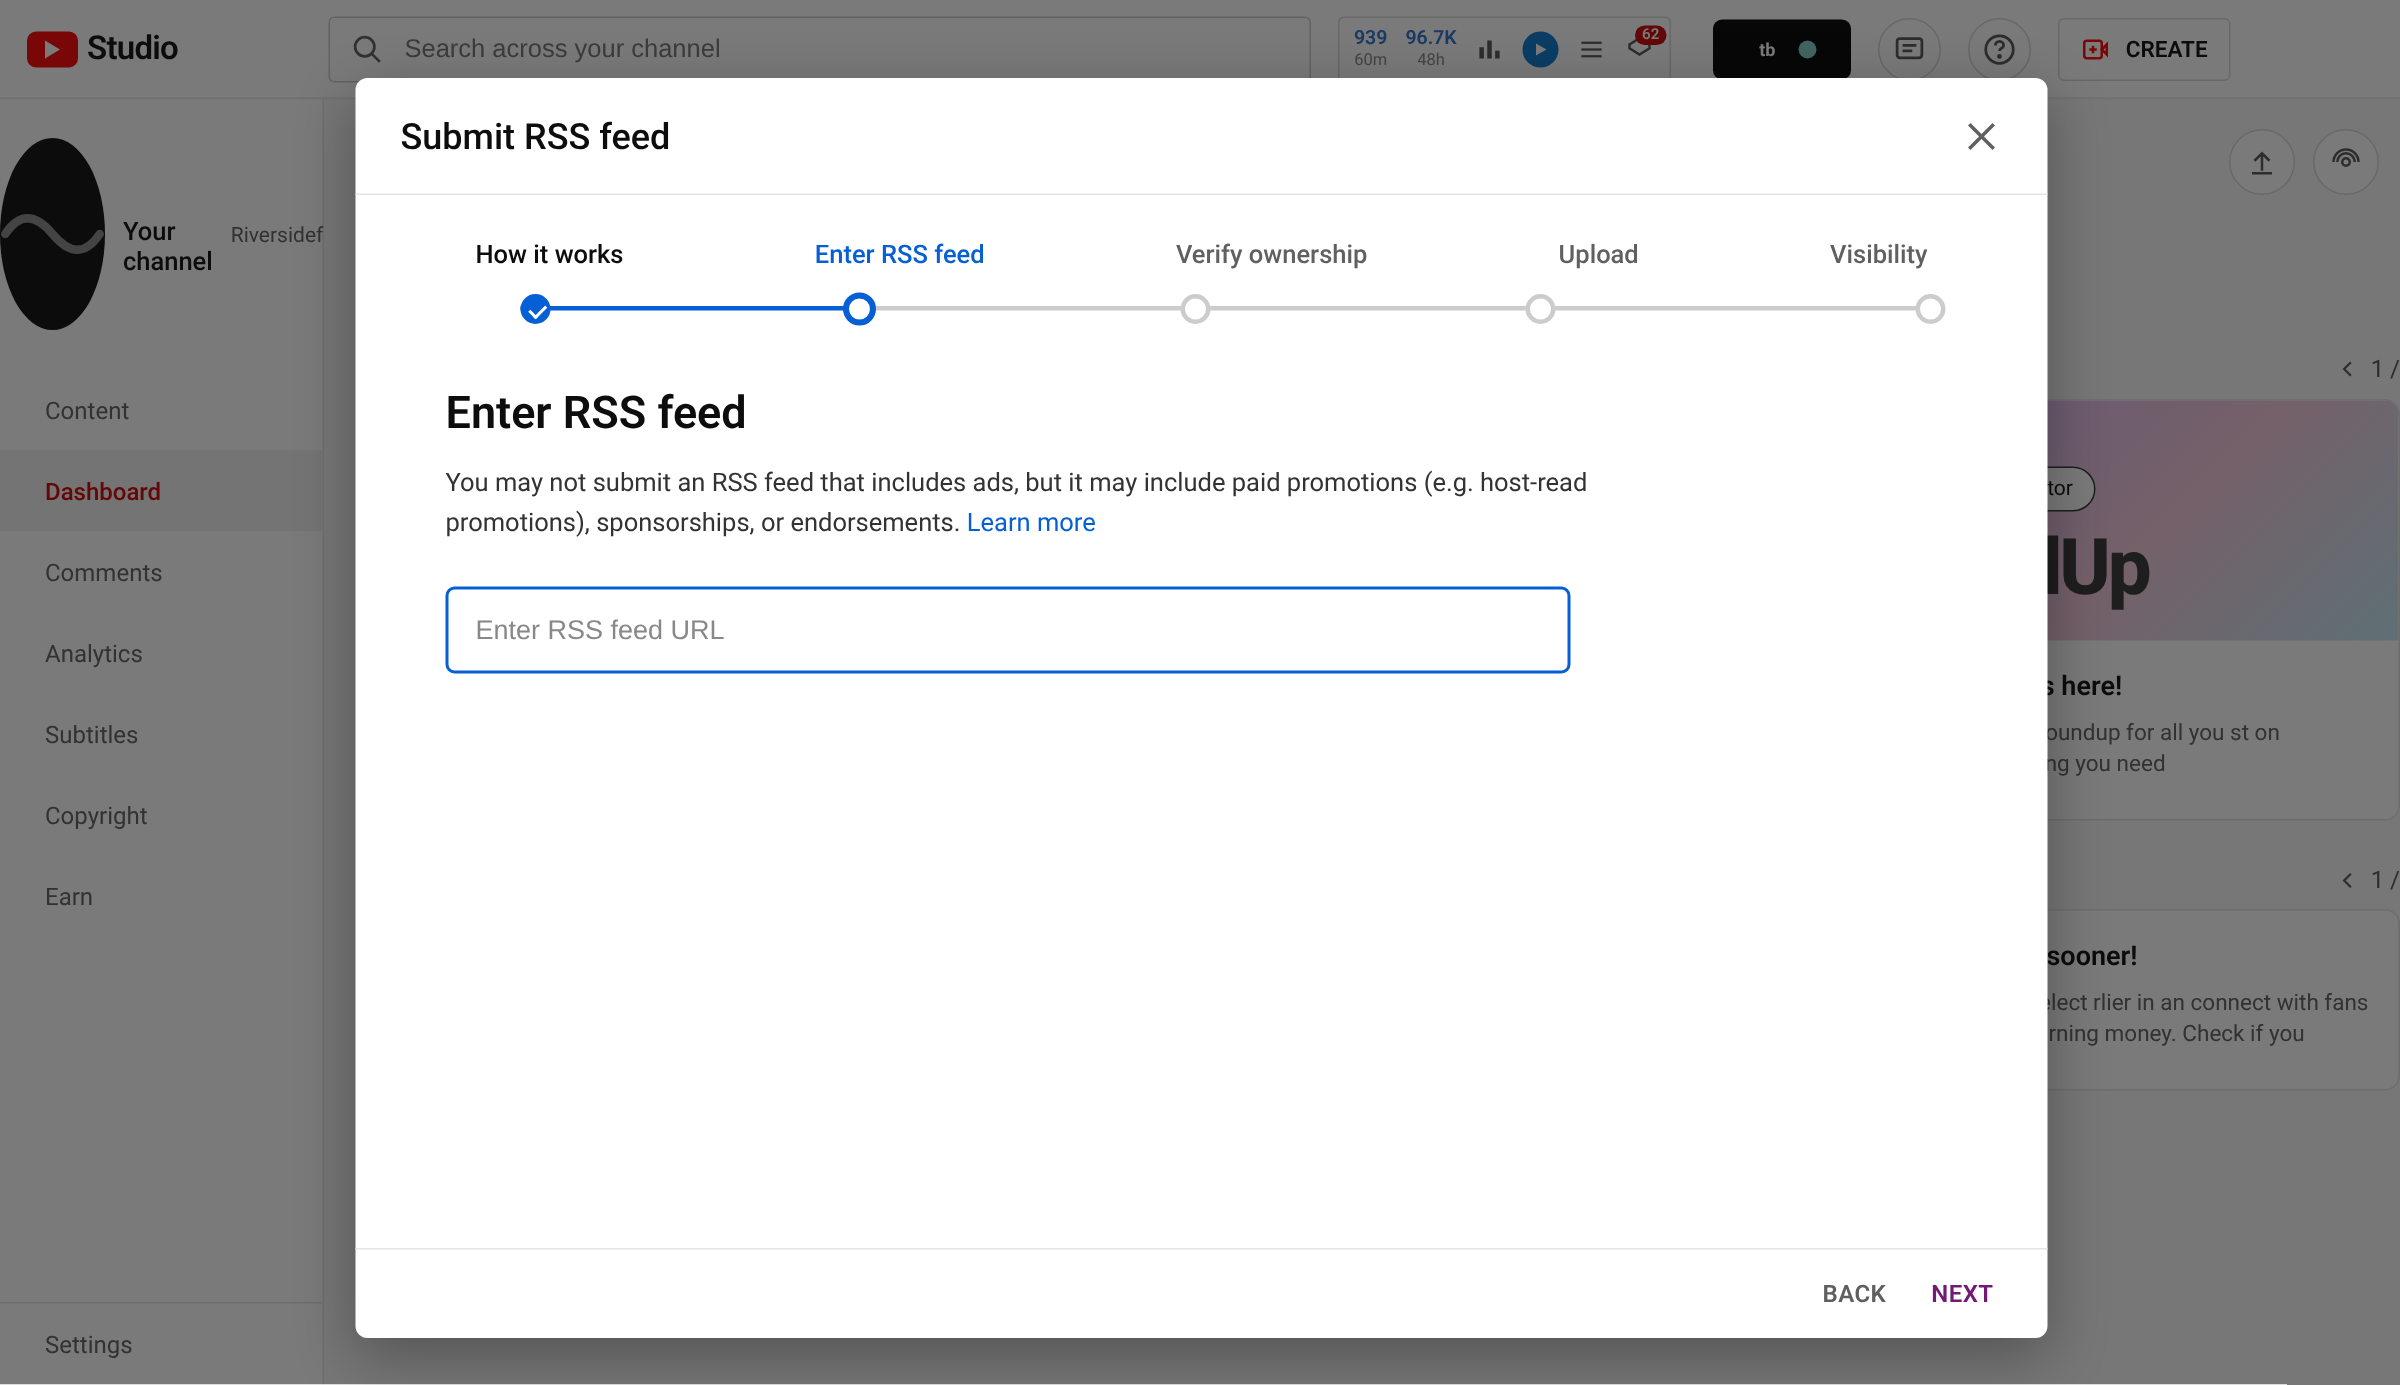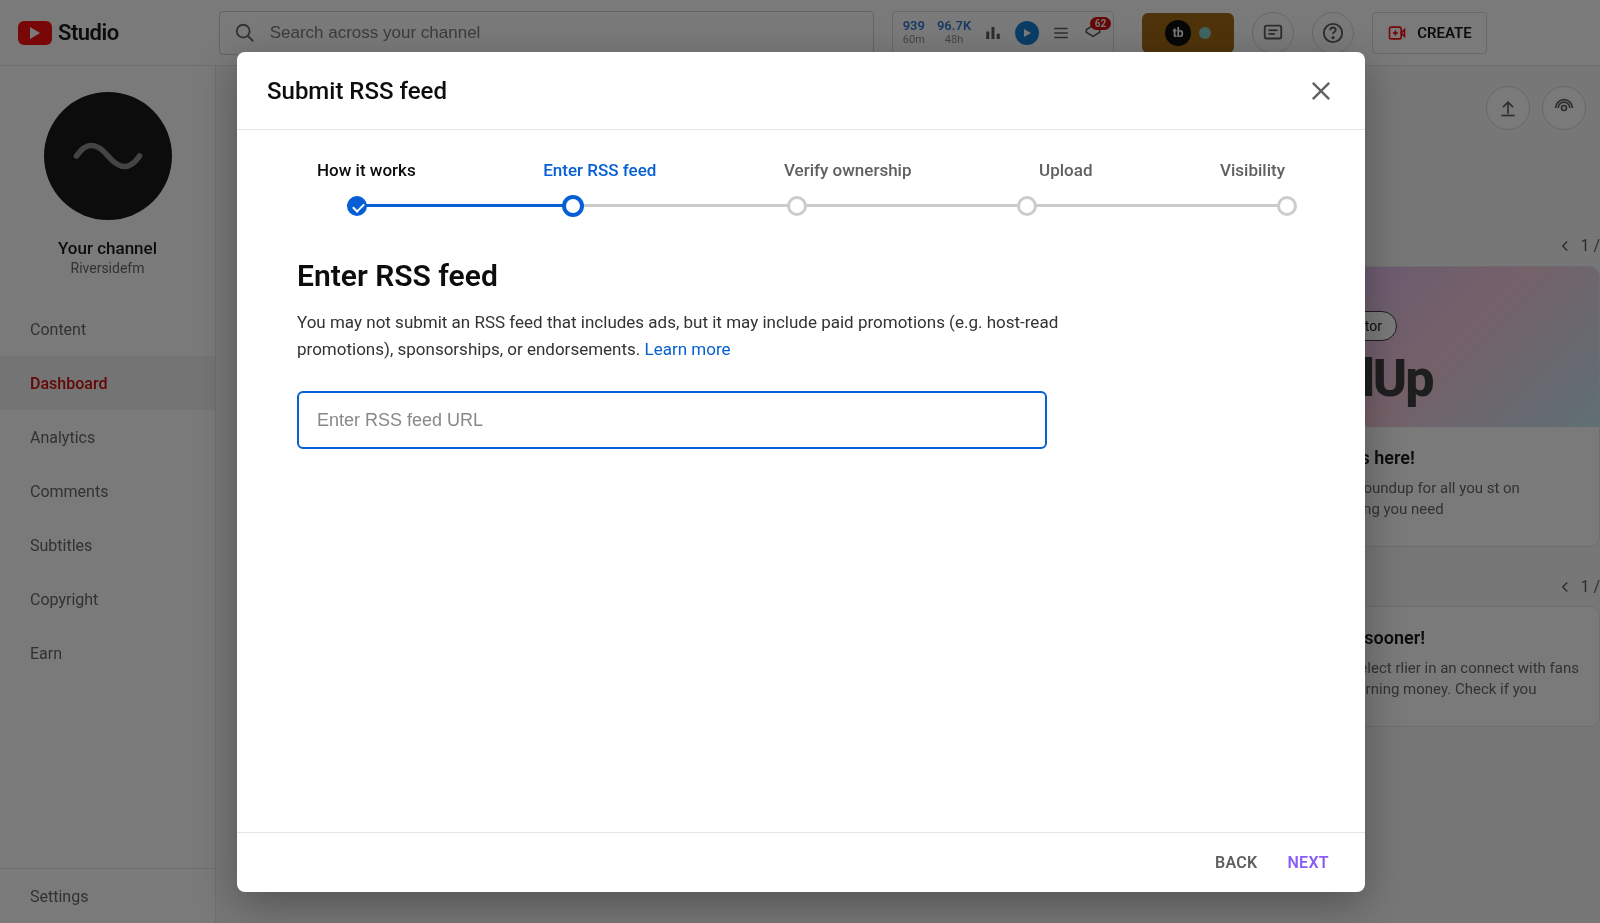--- a/index.html
+++ b/index.html
@@ -34,30 +34,30 @@
 .header-right { margin-left: 18px; display:flex; align-items:center; gap:10px; }
 .stat-box { border:1px solid #d7d7d7; border-radius:4px; padding:6px 10px; display:flex; gap:12px; align-items:center; height:44px;}
 .stat { display:flex; flex-direction:column; align-items:center; line-height:1.1;}
 .stat .v { font-size:13px; font-weight:600; color:#2a73cc;}
 .stat .l { font-size:11px; color:#888;}
 .mini-icon { width:20px; height:20px; display:flex; align-items:center; justify-content:center; color:#555;}
 .circ-blue { width:24px; height:24px; border-radius:50%; background:#0b78d0; display:flex; align-items:center; justify-content:center;}
 .circ-blue::before{content:''; border-left:7px solid #fff; border-top:4px solid transparent; border-bottom:4px solid transparent;}
 .bell-wrap{position:relative;}
 .badge { position:absolute; top:-6px; right:-8px; background:#cc0000; color:#fff; border-radius:10px; font-size:10px; padding:1px 5px; font-weight:600;}
-.teal-box { width:92px; height:40px; background:#a16207; border-radius:6px; margin-left:18px; display:flex; align-items:center; justify-content:center; gap:8px;}
+.teal-box { width:92px; height:40px; background:#000000; border-radius:6px; margin-left:18px; display:flex; align-items:center; justify-content:center; gap:8px;}
 .teal-circ { width:26px; height:26px; border-radius:50%; background:#000; color:#fff; display:flex; align-items:center; justify-content:center; font-size:12px; font-weight:700;}
 .teal-dot{width:12px;height:12px;border-radius:50%;background:#7fd1c8;}
 .hdr-btn { width:42px; height:42px; border:1px solid #d7d7d7; border-radius:50%; display:flex; align-items:center; justify-content:center; margin-left:8px;}
 .create-btn { border:1px solid #d7d7d7; border-radius:4px; height:42px; padding:0 14px; display:flex; align-items:center; gap:10px; font-weight:600; font-size:15px; margin-left:8px;justify-content:space-between;}
 .create-icon{width:20px;height:20px;color:#ff0000;}
 
 .body-row { display:flex; height:calc(923px - 66px); }
 .sidebar { width:216px; border-right:1px solid #e5e5e5; padding-top:26px; display:flex; flex-direction:column;}
-.channel-block{display:flex; flex-direction:column; align-items:center; padding-bottom:18px;}
+.channel-block{display:flex; flex-direction:row; align-items:center; padding-bottom:18px;gap:12px;}
 .avatar { width:128px; height:128px; border-radius:50%; background:#0d0d0d; display:flex; align-items:center; justify-content:center;}
 .avatar svg{width:70px;height:70px;}
 .ch-title{font-size:17px; font-weight:500; margin-top:18px;}
 .ch-sub{font-size:14px; color:#606060; margin-top:2px;}
 .nav{margin-top:8px;}
 .nav-item{height:54px; display:flex; align-items:center; padding:0 30px; font-size:16px; color:#606060; cursor:pointer;}
 .nav-item.active{color:#cc0000; background:#f2f2f2; font-weight:500;}
 .nav-spacer{flex:1;}
 .nav-footer{border-top:1px solid #e5e5e5;}
 
@@ -93,21 +93,21 @@
 .dot.done::after{content:''; position:absolute; left:5px; top:2px; width:5px; height:9px; border-right:2px solid #fff; border-bottom:2px solid #fff; transform:rotate(45deg);}
 .dot.active{border:4px solid #065fd4; background:#fff; width:22px; height:22px; top:1px;}
 .modal-body{padding:40px 60px; flex:1;}
 .body-title{font-size:30px; font-weight:600; margin-bottom:16px;}
 .body-text{font-size:17px; line-height:1.6; color:#333; max-width:770px;}
 .link{color:#065fd4; cursor:pointer;}
 .rss-input{margin-top:28px; width:750px; height:58px; border:2px solid #065fd4; border-radius:6px; padding:0 18px; font-size:18px; outline:none;}
 .rss-input::placeholder{color:#888;}
 .modal-footer{height:60px; border-top:1px solid #e5e5e5; display:flex; align-items:center; justify-content:flex-end; gap:30px; padding:0 36px;}
 .ftr-btn{font-size:16px; font-weight:600; color:#5f5f5f; cursor:pointer; letter-spacing:0.3px;}
-.ftr-btn.disabled{color:#8b5cf6;text-align:center;}
+.ftr-btn.disabled{color:#701a75;text-align:center;}
 svg{display:block;}
 </style>
 </head>
 <body>
 
 <div class="header">
   <div class="logo">
     <div class="logo-play"></div>
     <span class="logo-text">Studio</span>
   </div>
@@ -192,24 +192,24 @@
       <div class="ch-sub">Riversidefm</div>
     </div>
     <div class="nav">
       <div class="nav-item">
           <span>Content</span>
         </div>
       <div class="nav-item active">
           <span>Dashboard</span>
         </div>
       <div class="nav-item">
+          <span>Comments</span>
+        </div>
+      <div class="nav-item">
           <span>Analytics</span>
-        </div>
-      <div class="nav-item">
-          <span>Comments</span>
         </div>
       <div class="nav-item">
           <span>Subtitles</span>
         </div>
       <div class="nav-item">
           <span>Copyright</span>
         </div>
       <div class="nav-item">
           <span>Earn</span>
         </div>

